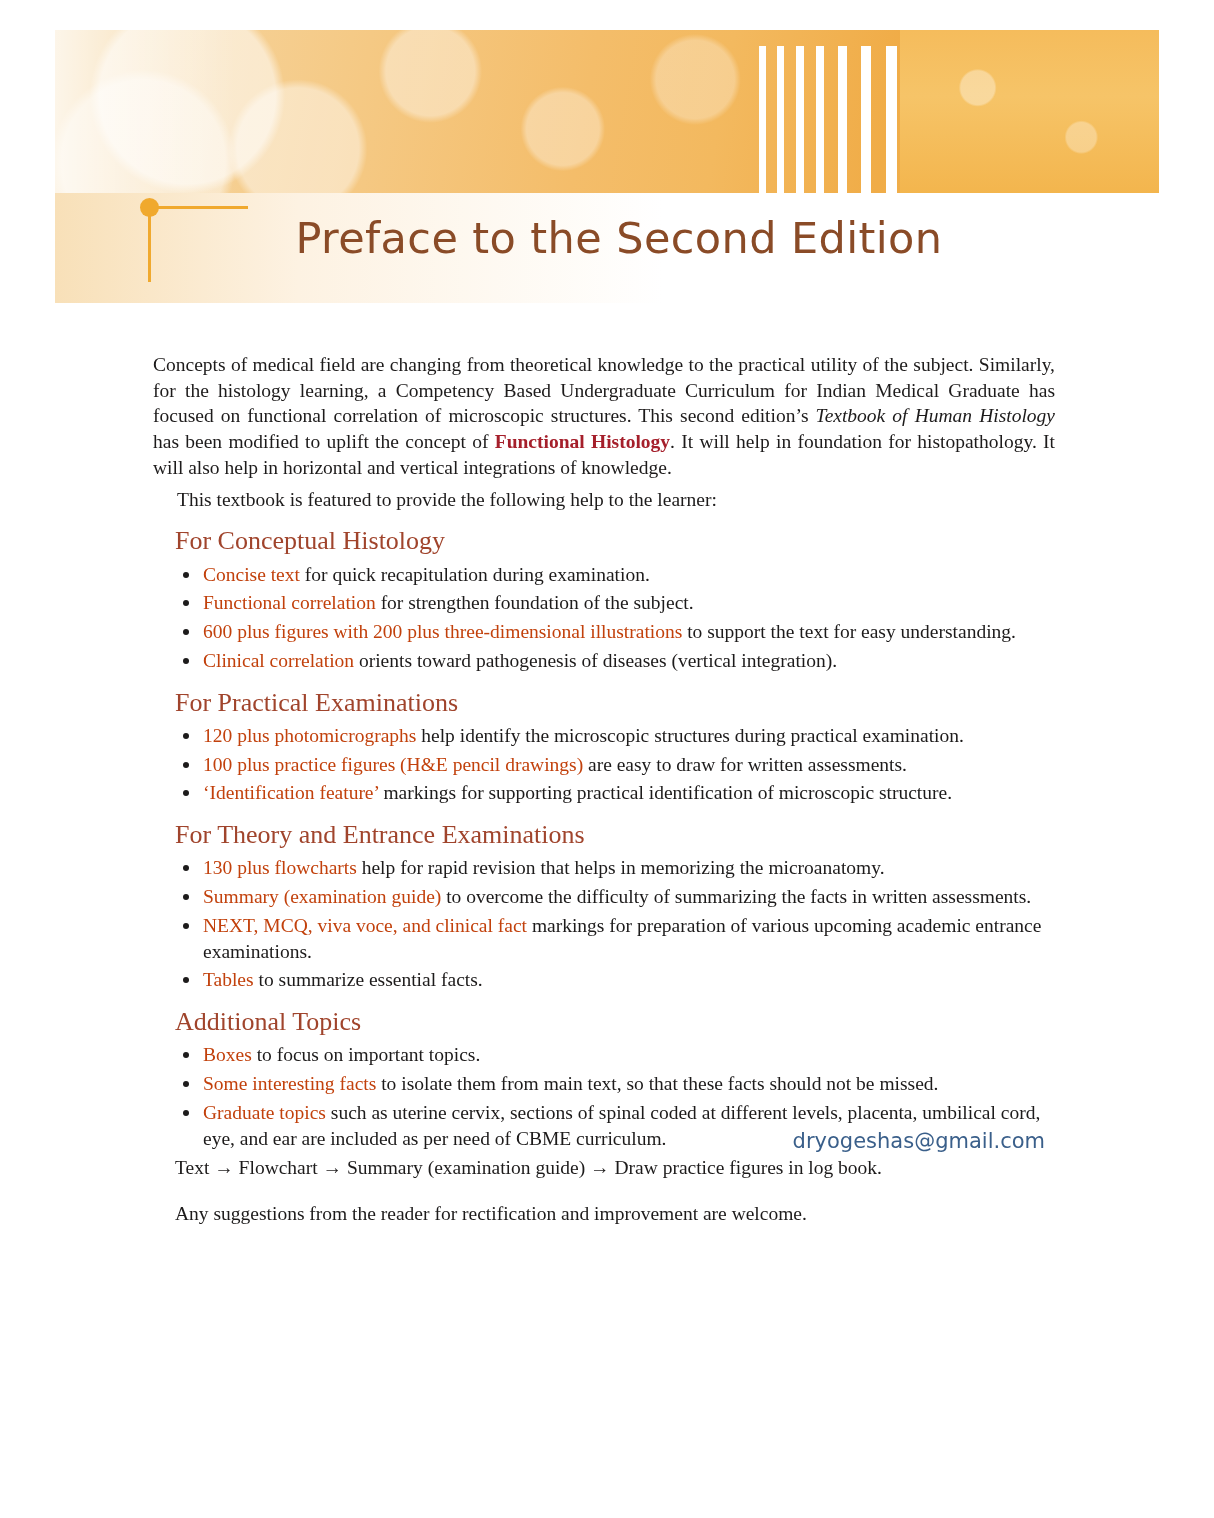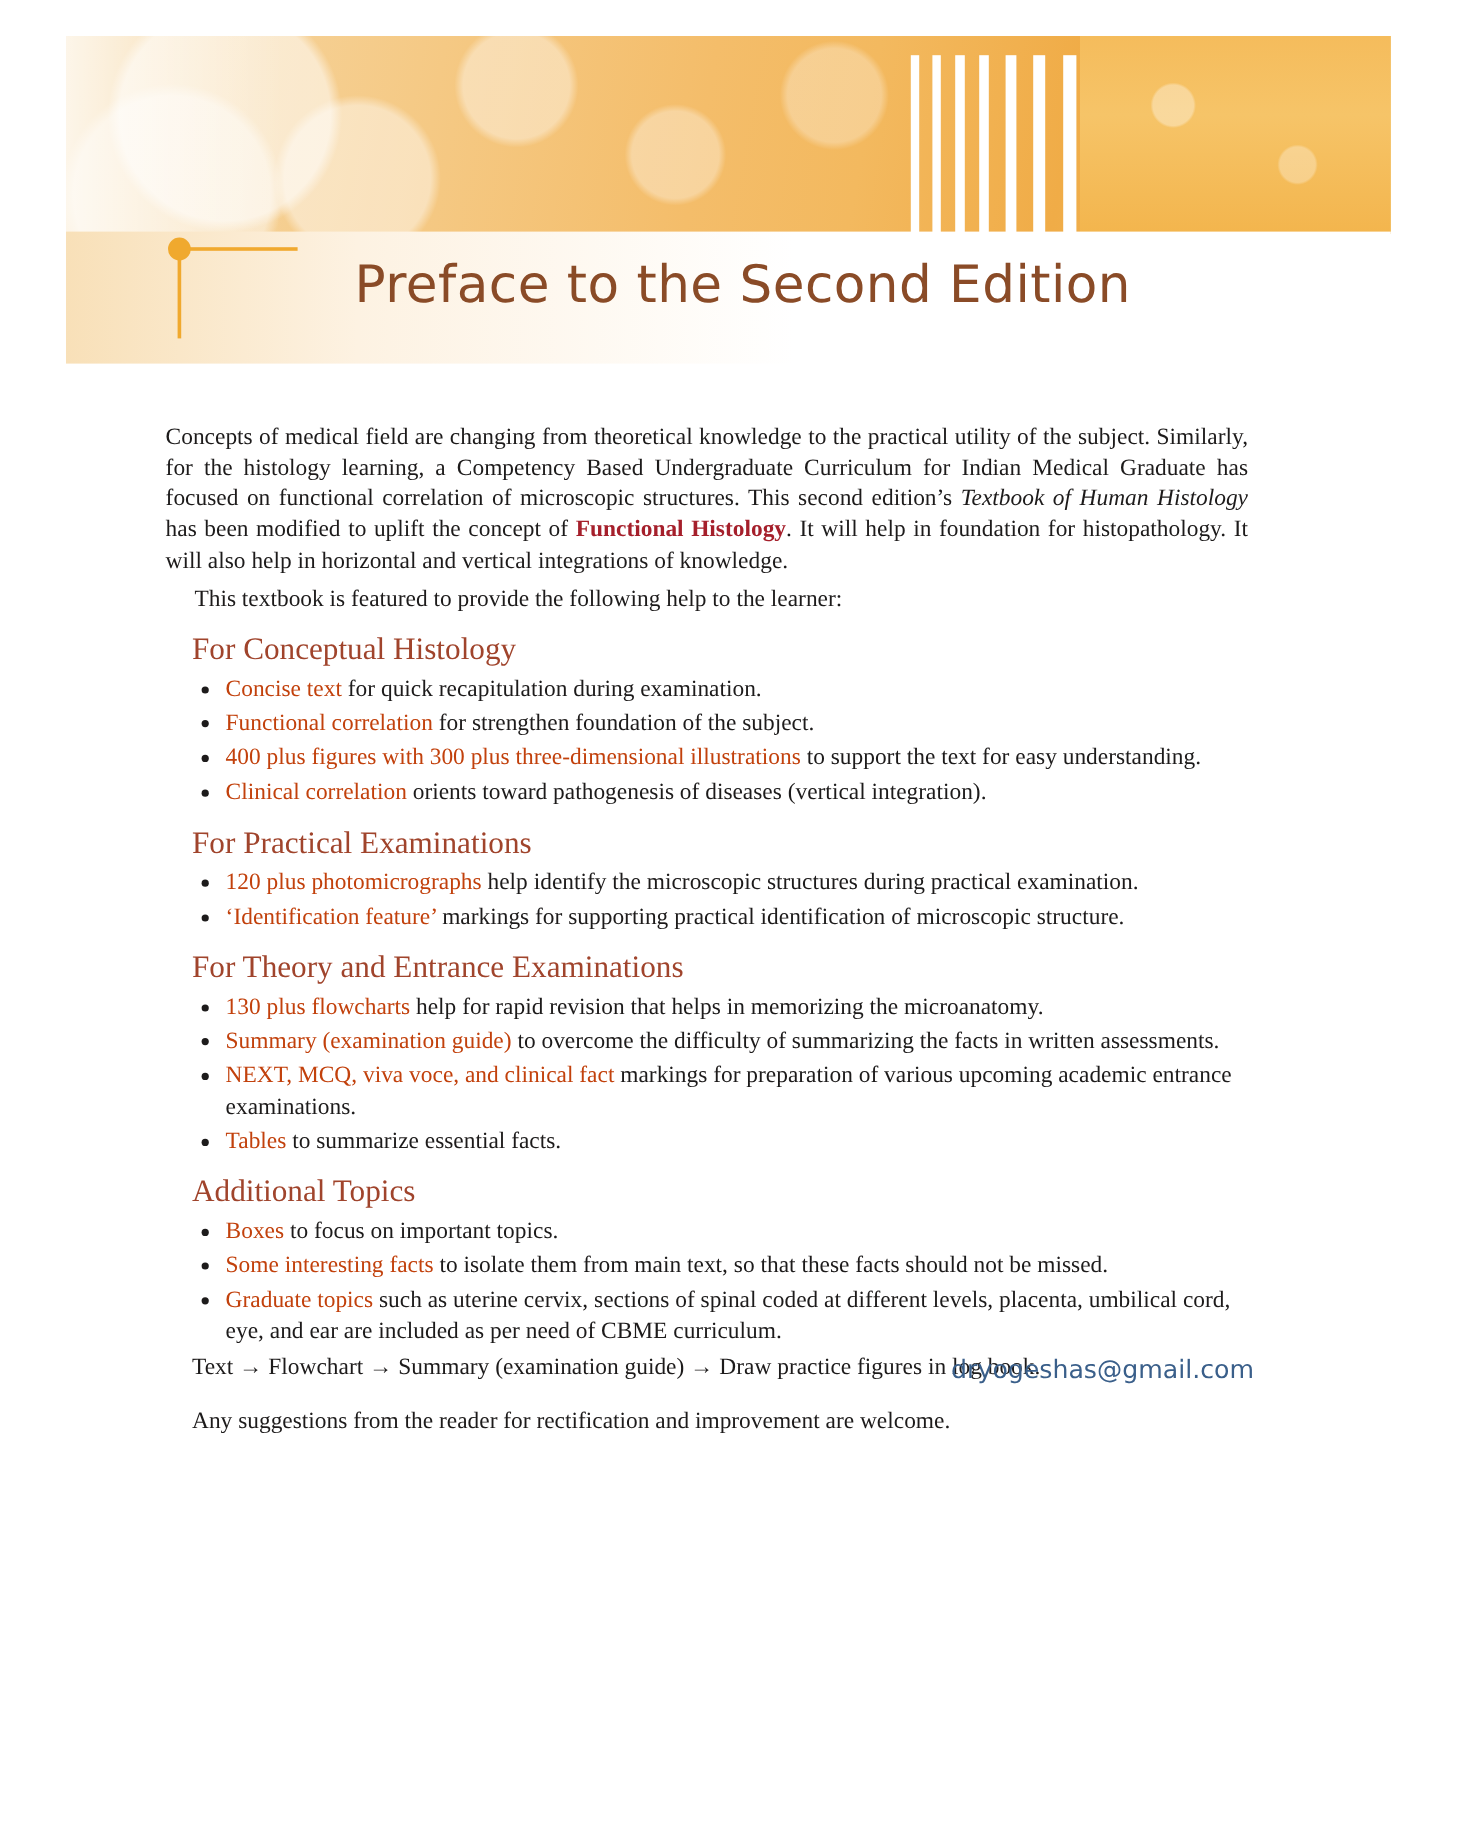--- a/index.html
+++ b/index.html
@@ -134,21 +134,21 @@
     top: 2px;
     width: 19px;
     height: 19px;
     border-radius: 50%;
     background: #f0a92e;
   }
 
   
   .content {
     position: absolute;
-    left: 138px;
+    left: 153px;
     top: 352px;
     width: 902px;
     font-size: 19.5px;
     line-height: 1.32;
     color: #1d1b1b;
   }
   p.intro {
     margin: 0 0 0 0;
     text-align: justify;
   }
@@ -246,27 +246,28 @@
   <div class="content">
 
     <p class="intro"><span>Concepts of medical field are changing from theoretical knowledge to the practical utility of the subject. Similarly, for the histology learning, a Competency Based Undergraduate Curriculum for Indian Medical Graduate has focused on functional correlation of microscopic structures. This second edition’s </span><span class="em-italic">Textbook of Human Histology</span><span> has been modified to uplift the concept of </span><span class="bold-red">Functional Histology</span><span>. It will help in foundation for histopathology. It will also help in horizontal and vertical integrations of knowledge.</span></p>
 
     <p class="lead-in">This textbook is featured to provide the following help to the learner:</p>
 
     <h3 class="section">For Conceptual Histology</h3>
     <ul class="bullets">
       <li><span class="hl">Concise text</span><span> for quick recapitulation during examination.</span></li>
       <li><span class="hl">Functional correlation</span><span> for strengthen foundation of the subject.</span></li>
-      <li><span class="hl">400 plus figures with 300 plus three-dimensional illustrations</span><span> to support the text for easy understanding.</span></li>
+      <li><span class="hl">600 plus figures with 200 plus three-dimensional illustrations</span><span> to support the text for easy understanding.</span></li>
       <li><span class="hl">Clinical correlation</span><span> orients toward pathogenesis of diseases (vertical integration).</span></li>
     </ul>
 
     <h3 class="section">For Practical Examinations</h3>
     <ul class="bullets">
       <li><span class="hl">120 plus photomicrographs</span><span> help identify the microscopic structures during practical examination.</span></li>
+      <li><span class="hl">100 plus practice figures (H&amp;E pencil drawings)</span><span> are easy to draw for written assessments.</span></li>
       <li><span class="hl">‘Identification feature’</span><span> markings for supporting practical identification of microscopic structure.</span></li>
     </ul>
 
     <h3 class="section">For Theory and Entrance Examinations</h3>
     <ul class="bullets">
       <li><span class="hl">130 plus flowcharts</span><span> help for rapid revision that helps in memorizing the microanatomy.</span></li>
       <li><span class="hl">Summary (examination guide)</span><span> to overcome the difficulty of summarizing the facts in written assessments.</span></li>
       <li><span class="hl">NEXT, MCQ, viva voce, and clinical fact</span><span> markings for preparation of various upcoming academic entrance examinations.</span></li>
       <li><span class="hl">Tables</span><span> to summarize essential facts.</span></li>
     </ul>

